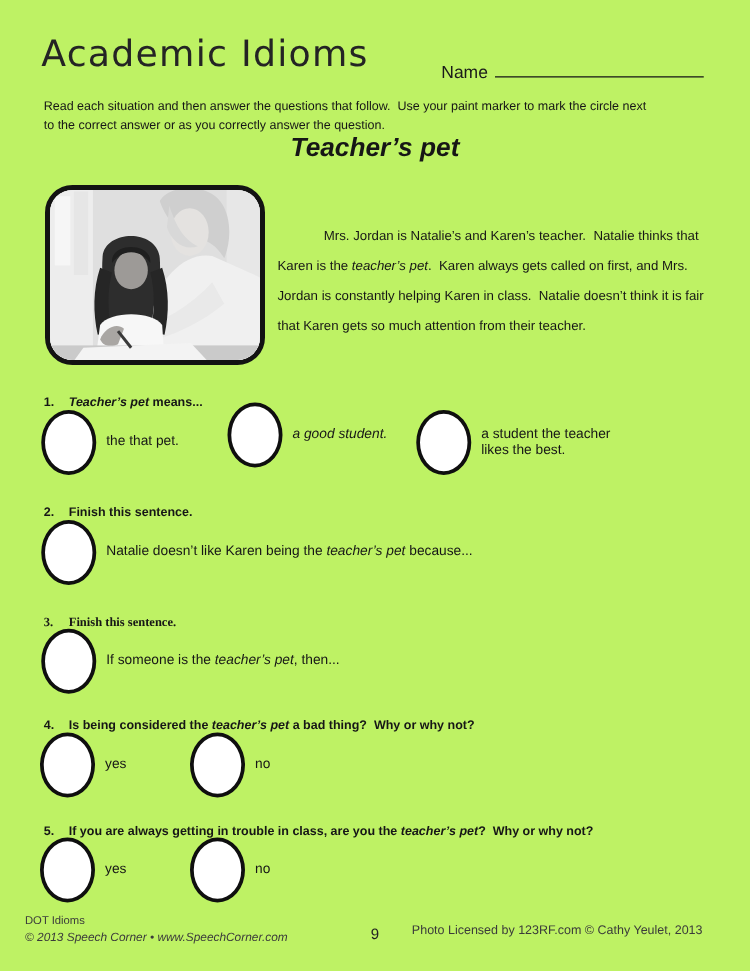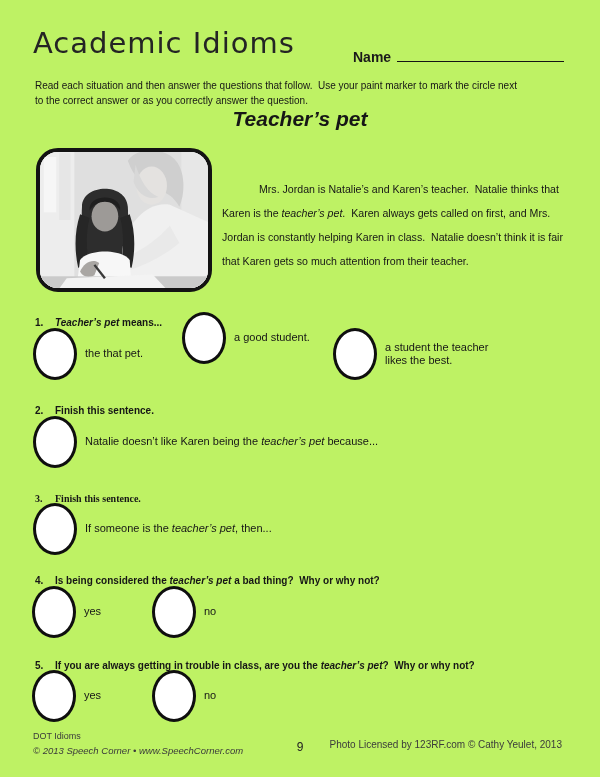--- a/index.html
+++ b/index.html
@@ -3,49 +3,49 @@
 <meta charset="utf-8">
 <style>
   * { margin:0; padding:0; box-sizing:border-box; }
   html,body { background:#ffffff; }
   body { width:600px; height:777px; font-family:"Liberation Sans", sans-serif; color:#161616; }
   .sheet { position:relative; width:600px; height:777px; background:#bef264; overflow:hidden; }
   .abs { position:absolute; }
 
   .page-title { left:33px; top:26px; font-family:"DejaVu Sans", sans-serif; font-size:29px; font-weight:400; letter-spacing:1px; color:#242424; }
 
-  .name-row { left:353px; top:47px; font-size:14px; color:#1a1a1a; white-space:nowrap;font-weight:bold; }
+  .name-row { left:353px; top:47px; font-size:14px; color:#1a1a1a; white-space:nowrap; }
   .name-line { display:inline-block; width:167px; height:15px; border-bottom:1.8px solid #141414; margin-left:6px; }
 
   .instructions { left:35px; top:79px; width:552px; font-size:10px; line-height:14.6px; white-space:pre-wrap; }
 
   .ws-title { left:0; top:107px; width:600px; text-align:center; font-size:21px; font-weight:700; font-style:italic; }
 
   .photo { left:36px; top:148px; width:176px; height:144px; border:4px solid #131313; border-radius:22px; overflow:hidden; background:#e0e0e0; }
   .photo svg { display:block; width:100%; height:100%; }
 
   .story { left:222px; top:177px; width:346px; font-size:10.6px; line-height:24px; text-indent:37px; }
   .story span, .story i { white-space:pre-wrap; }
 
   .q-heading { left:35px; width:556px; font-size:10px; font-weight:700;margin-top:12px; }
   .q-heading span, .q-heading i { white-space:pre-wrap; }
   .qnum { display:inline-block; min-width:11px; margin-right:9px; }
   .qh-1 { top:305px; } .qh-2 { top:393px; } .qh-3 { top:481px;font-family:Liberation Serif, serif; } .qh-4 { top:563px; } .qh-5 { top:648px; }
 
   .option { display:flex; align-items:center; gap:8px; }
   .circle { flex:0 0 auto; width:44px; height:52px; border:3.6px solid #0f0f0f; border-radius:50%; background:#ffffff; }
   .option-label { font-size:11px; line-height:13.5px; white-space:pre-wrap; }
-  .opt-q1a { left:33px; top:328px; }  .opt-q1b { left:182px; top:312px; }  .opt-q1c { left:333px; top:328px; }
+  .opt-q1a { left:33px; top:328px; }  .opt-q1b { left:182px; top:322px;font-style:italic; }  .opt-q1c { left:333px; top:328px; }
   .opt-q1c .option-label { width:104px; }
   .opt-q2 { left:33px; top:416px;justify-content:center; }
   .opt-q3 { left:33px; top:503px; }
   .opt-q4a { left:32px; top:586px; } .opt-q4b { left:152px; top:586px; }
   .opt-q5a { left:32px; top:670px; } .opt-q5b { left:152px; top:670px; }
 
-  .footer-left { left:33px; top:731px; font-size:9px; color:#3b3b3b; line-height:11px; }
+  .footer-left { left:20px; top:731px; font-size:9px; color:#3b3b3b; line-height:11px; }
   .footer-copy { font-size:9.5px; font-style:italic; margin-top:2.5px; }
   .page-num { left:0; top:740px; width:600px; text-align:center; font-size:12px; color:#222; }
   .photo-credit { right:38px; top:739px; font-size:10px; color:#3b3b3b; }
 </style>
 </head>
 <body>
 
 <div class="sheet">
 
   <div class="abs page-title">Academic Idioms</div>

